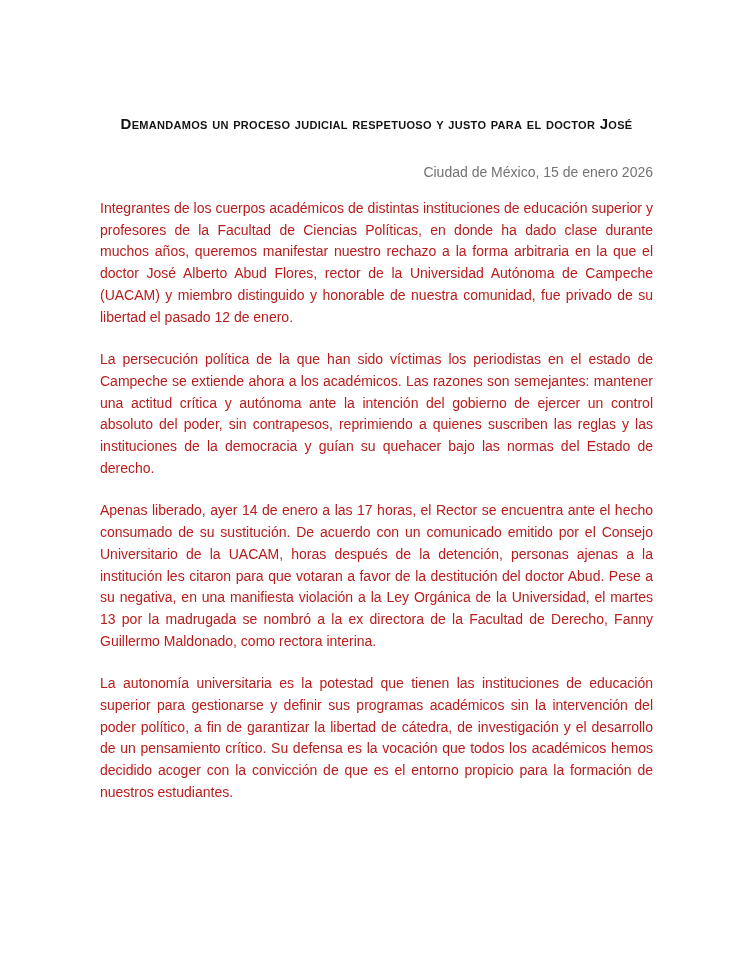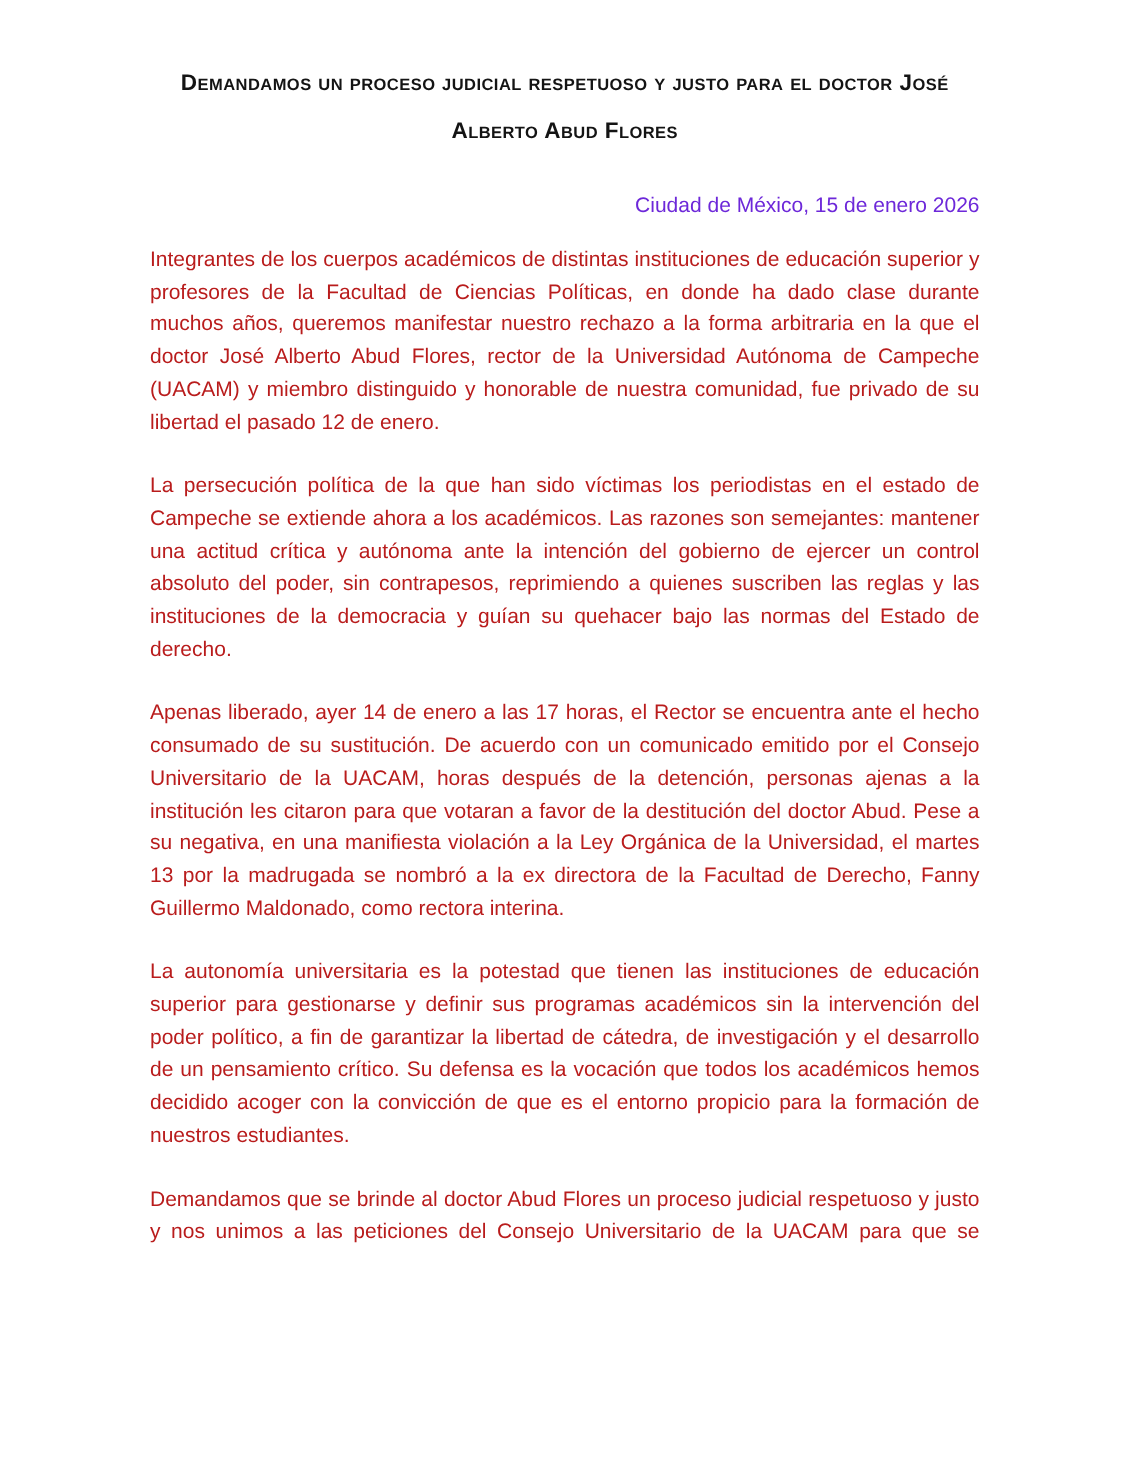--- a/index.html
+++ b/index.html
@@ -12,21 +12,21 @@
     width: 750px;
     height: 971px;
     overflow: hidden;
     font-family: "Liberation Sans", "DejaVu Sans", sans-serif;
   }
   .page {
     box-sizing: border-box;
     width: 750px;
     height: 971px;
     background: #ffffff;
-    padding: 40px 97px 0 100px;
+    padding: 108px 97px 0 100px;
     color: #1c1c1c;
     
     filter: blur(0.35px);
   }
   .title {
     margin: 0 0 0 0;
     font-size: 15px;
     font-weight: bold;
     font-variant: small-caps;
     letter-spacing: 0.3px;
@@ -36,21 +36,21 @@
   }
   .title-line {
     display: block;
     white-space: nowrap;
   }
   .dateline {
     margin: 21px 0 0 0;
     font-size: 14px;
     line-height: 22px;
     text-align: right;
-    color: #6d28d9;
+    color: #737373;
   }
   .body-text {
     margin-top: 15px;
   }
   .para {
     margin: 0 0 21px 0;
     font-size: 14px;
     line-height: 21.7px;
     text-align: justify;
     color: #b91c1c;
@@ -61,26 +61,24 @@
     margin-bottom: 0;
   }
 </style>
 </head>
 <body>
 
 <div class="page">
 
   <h1 class="title">
     <span class="title-line">Demandamos un proceso judicial respetuoso y justo para el doctor José</span>
-    <span class="title-line">Alberto Abud Flores</span>
   </h1>
 
   <p class="dateline">Ciudad de México, 15 de enero 2026</p>
 
   <div class="body-text">
     <p class="para">Integrantes de los cuerpos académicos de distintas instituciones de educación superior y profesores de la Facultad de Ciencias Políticas, en donde ha dado clase durante muchos años, queremos manifestar nuestro rechazo a la forma arbitraria en la que el doctor José Alberto Abud Flores, rector de la Universidad Autónoma de Campeche (UACAM) y miembro distinguido y honorable de nuestra comunidad, fue privado de su libertad el pasado 12 de enero.</p>
     <p class="para">La persecución política de la que han sido víctimas los periodistas en el estado de Campeche se extiende ahora a los académicos. Las razones son semejantes: mantener una actitud crítica y autónoma ante la intención del gobierno de ejercer un control absoluto del poder, sin contrapesos, reprimiendo a quienes suscriben las reglas y las instituciones de la democracia y guían su quehacer bajo las normas del Estado de derecho.</p>
     <p class="para">Apenas liberado, ayer 14 de enero a las 17 horas, el Rector se encuentra ante el hecho consumado de su sustitución. De acuerdo con un comunicado emitido por el Consejo Universitario de la UACAM, horas después de la detención, personas ajenas a la institución les citaron para que votaran a favor de la destitución del doctor Abud. Pese a su negativa, en una manifiesta violación a la Ley Orgánica de la Universidad, el martes 13 por la madrugada se nombró a la ex directora de la Facultad de Derecho, Fanny Guillermo Maldonado, como rectora interina.</p>
     <p class="para">La autonomía universitaria es la potestad que tienen las instituciones de educación superior para gestionarse y definir sus programas académicos sin la intervención del poder político, a fin de garantizar la libertad de cátedra, de investigación y el desarrollo de un pensamiento crítico. Su defensa es la vocación que todos los académicos hemos decidido acoger con la convicción de que es el entorno propicio para la formación de nuestros estudiantes.</p>
-    <p class="para cut">Demandamos que se brinde al doctor Abud Flores un proceso judicial respetuoso y justo y nos unimos a las peticiones del Consejo Universitario de la UACAM para que se</p>
   </div>
 
 </div>
 
 </body></html>

